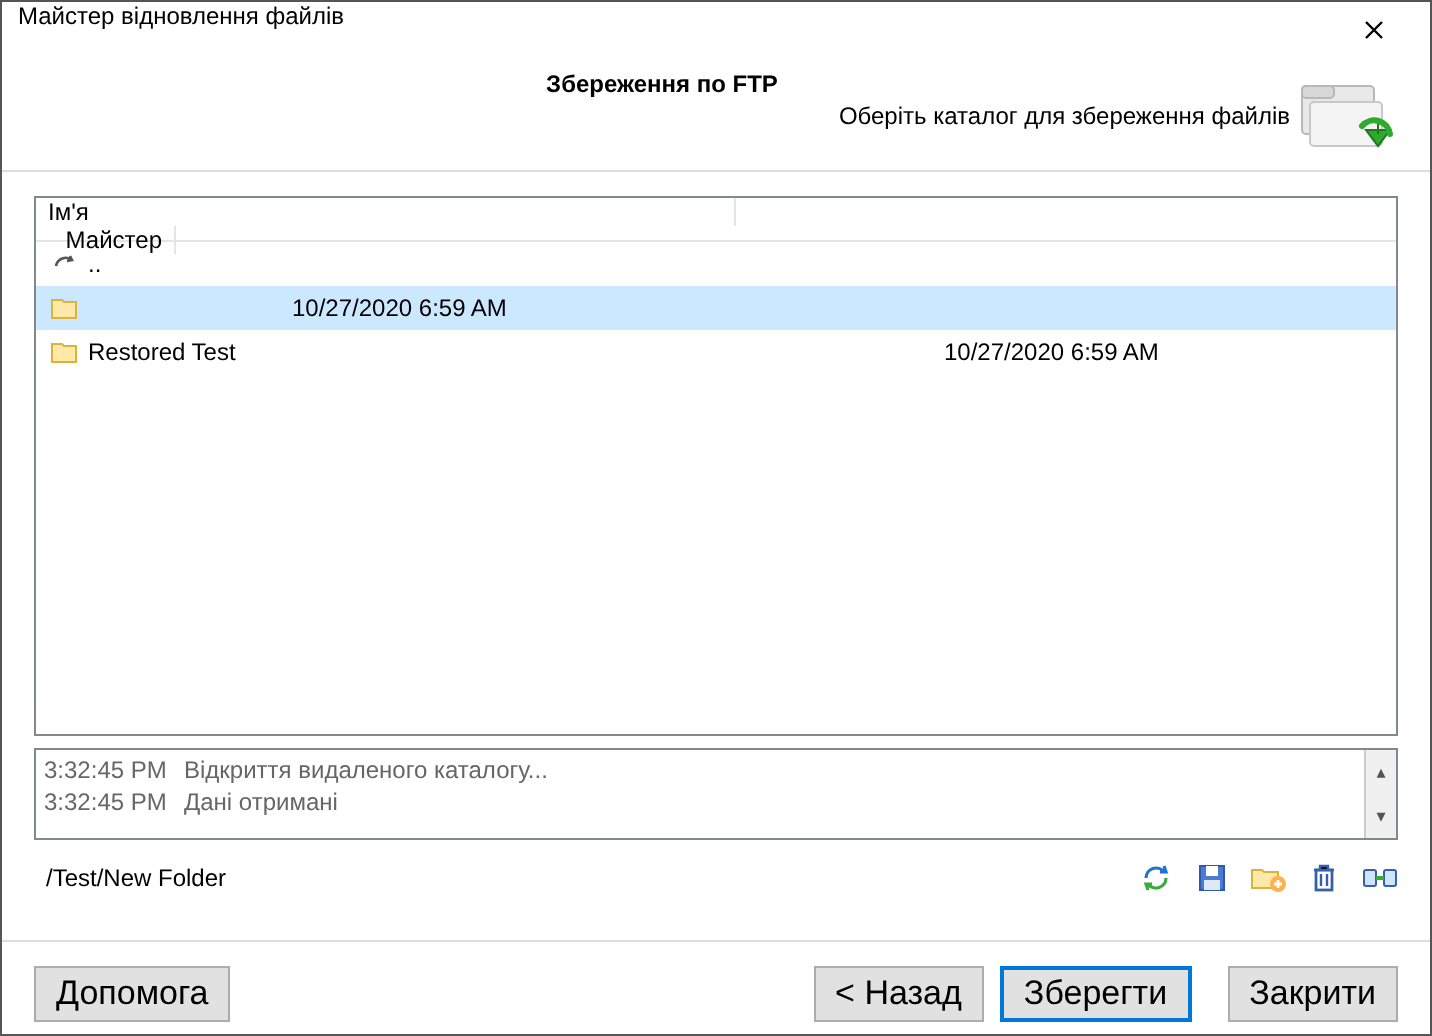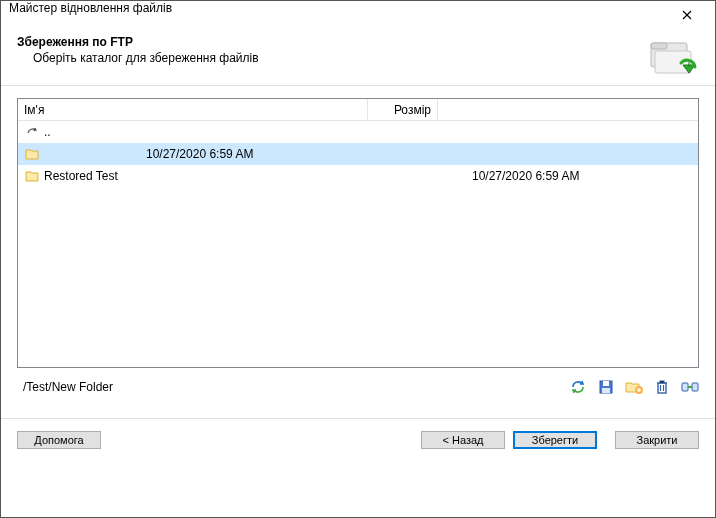--- a/index.html
+++ b/index.html
@@ -4,30 +4,30 @@
 <style>
 * { box-sizing: border-box; margin: 0; padding: 0; }
 body { font-family: "Segoe UI", Tahoma, sans-serif; font-size: 12px; background: #fff; color: #000; width: 716px; height: 518px; overflow: hidden; border: 1px solid #555; }
 
 .titlebar { display: flex; align-items: flex-start; height: 30px; padding: 0 8px; }
 .titlebar .title { flex: 1; font-size: 12px; }
 .titlebar .close { width: 40px; height: 28px; display: flex; align-items: center; justify-content: center; cursor: pointer; font-size: 14px; }
 
 .header { display: flex; align-items: flex-start; padding: 4px 16px 6px 16px; }
 .header-text { flex: 1; }
-.header-title { font-weight: bold; font-size: 12px; margin-bottom: 2px; }
-.header-sub { font-size: 12px; padding-left: 16px; }
+.header-title { font-weight: bold; font-size: 12px; margin-bottom: 2px; text-align: center; }
+.header-sub { font-size: 12px; padding-left: 16px; text-align: right; }
 .header-icon { width: 54px; height: 44px; position: relative; }
 
 .sep { height: 1px; background: #ddd; margin: 0; }
 
 .content { padding: 12px 16px 8px 16px; }
 
 .filelist-wrap { border: 1px solid #828790; }
-.filelist-header { display: flex; background: #fff; border-bottom: 1px solid #e5e5e5; height: 22px; align-items: flex-start; }
+.filelist-header { display: flex; background: #fff; border-bottom: 1px solid #e5e5e5; height: 22px; align-items: flex-start; flex-direction: column; }
 .filelist-header .col { padding: 0 6px; font-size: 12px; border-right: 1px solid #e5e5e5; height: 100%; display: flex; align-items: center; cursor: pointer; }
 .col-name { width: 350px; }
 .col-size { width: 70px; justify-content: flex-end; }
 .col-date { width: 150px; }
 .filelist-header .col:last-child { border-right: none; flex: 1; }
 
 .filelist-body { height: 246px; overflow: auto; background: #fff; }
 .row { display: flex; align-items: center; height: 22px; padding: 0 4px; cursor: pointer; }
 .row.up { }
 .row.selected { background: #cce8ff; }
@@ -43,21 +43,21 @@
 .log-scroll .arrow { flex: 1; display:flex; align-items:center; justify-content:center; color:#555; font-size:9px; cursor:pointer; background:#f0f0f0; }
 
 .path-row { display: flex; align-items: center; margin-top: 10px; }
 .path-label { }
 .path-val { margin-left: 6px; }
 .toolbar-icons { margin-left: auto; display: flex; gap: 10px; align-items: center; }
 .toolbar-icons .ticon { width: 18px; height: 18px; display:flex; align-items:center; justify-content:center; cursor: pointer; }
 
 .footer-sep { height: 1px; background: #ddd; margin: 14px 0 0 0; }
 .footer { display: flex; padding: 12px 16px 14px 16px; align-items: center; }
-.btn { min-width: 84px; height: 18px; border: 1px solid #adadad; background: #e1e1e1; font-size: 11px; cursor: pointer; padding: 0 10px; }
+.btn { min-width: 84px; height: 28px; border: 1px solid #adadad; background: #e1e1e1; font-size: 17px; cursor: pointer; padding: 0 10px; }
 .btn.primary { border: 2px solid #0078d7; background: #e1e1e1; text-align: center; }
 .footer .spacer { flex: 1; }
 .footer .btn + .btn { margin-left: 8px; }
 .footer .gap { width: 18px; }
 
 svg { display: block; }
 </style>
 </head>
 <body>
 
@@ -85,21 +85,21 @@
     </svg>
   </div>
 </div>
 
 <div class="sep"></div>
 
 <div class="content">
   <div class="filelist-wrap">
     <div class="filelist-header">
       <div class="col col-name">Ім'я</div>
-      <div class="col col-size">Розмір</div>
+      <div class="col col-size">Майстер</div>
       <div class="col"></div>
     </div>
     <div class="filelist-body">
       <div class="row up">
         <div class="icon-cell">
           <svg width="14" height="14" viewBox="0 0 14 14">
               <path d="M3 8 a5 5 0 0 1 8 -3 M10 3 l1 2 l-2.5 0.5" fill="none" stroke="#555" stroke-width="1.3"></path>
             </svg>
         </div>
         <div class="name-cell">..</div>
@@ -119,20 +119,30 @@
               <path d="M1 2 h5 l1 1 h6 v8 h-12 z" fill="#ffe9a8" stroke="#d9b33c"></path>
             </svg>
         </div>
         <div class="name-cell">Restored Test</div>
         <div class="size-cell"></div>
         <div class="date-cell">10/27/2020 6:59 AM</div>
       </div>
     </div>
   </div>
 
+  <div class="log-wrap">
+    <div class="log-lines">
+      <div><span class="time">3:32:45 PM</span><span>Відкриття видаленого каталогу...</span></div>
+      <div><span class="time">3:32:45 PM</span><span>Дані отримані</span></div>
+    </div>
+    <div class="log-scroll">
+      <div class="arrow">▴</div>
+      <div class="arrow">▾</div>
+    </div>
+  </div>
 
   <div class="path-row">
     <span class="path-val">/Test/New Folder</span>
     <div class="toolbar-icons">
       <div class="ticon">
         <svg width="16" height="16" viewBox="0 0 16 16">
             <path d="M3 8 a5 5 0 0 1 9 -3 M12 2 l1 3 l-3 0" fill="none" stroke="#1e74d0" stroke-width="1.6"></path>
             <path d="M13 8 a5 5 0 0 1 -9 3 M4 14 l-1 -3 l3 0" fill="none" stroke="#3aaa3a" stroke-width="1.6"></path>
           </svg>
       </div>

